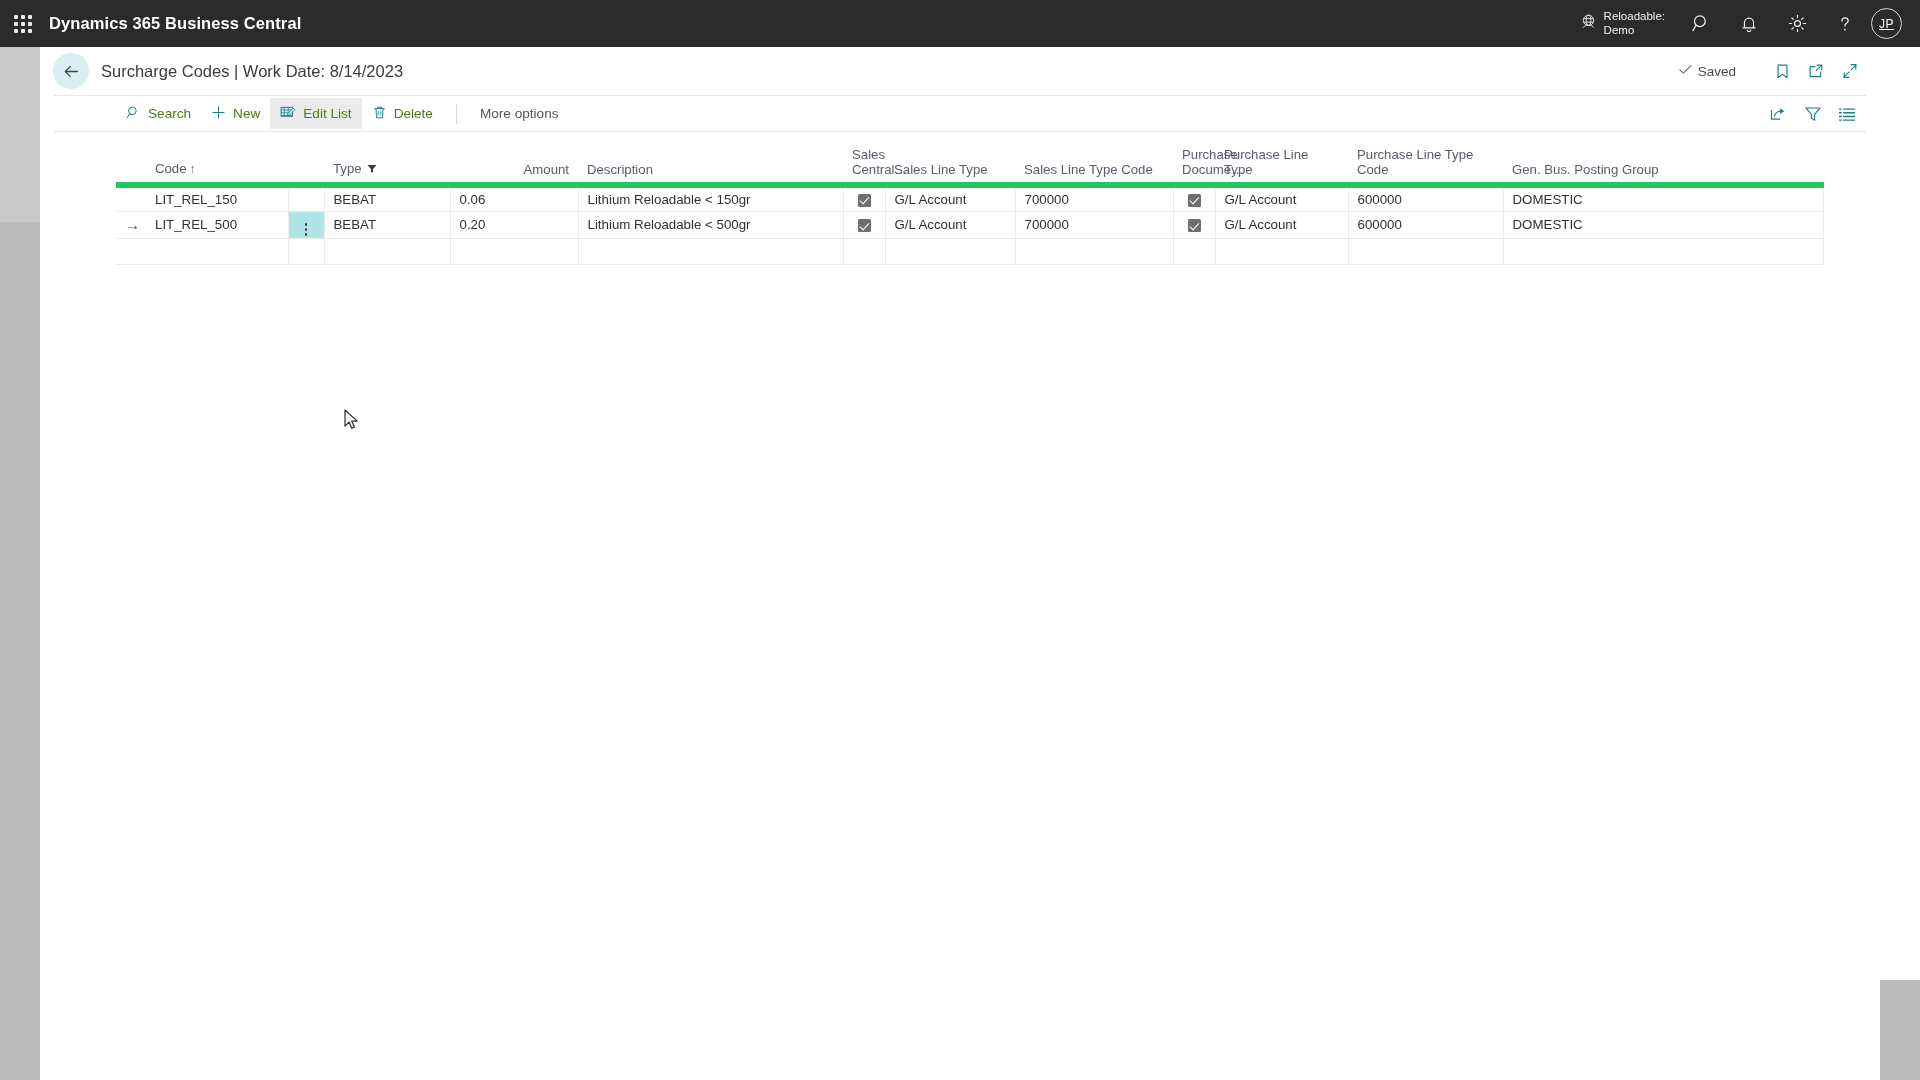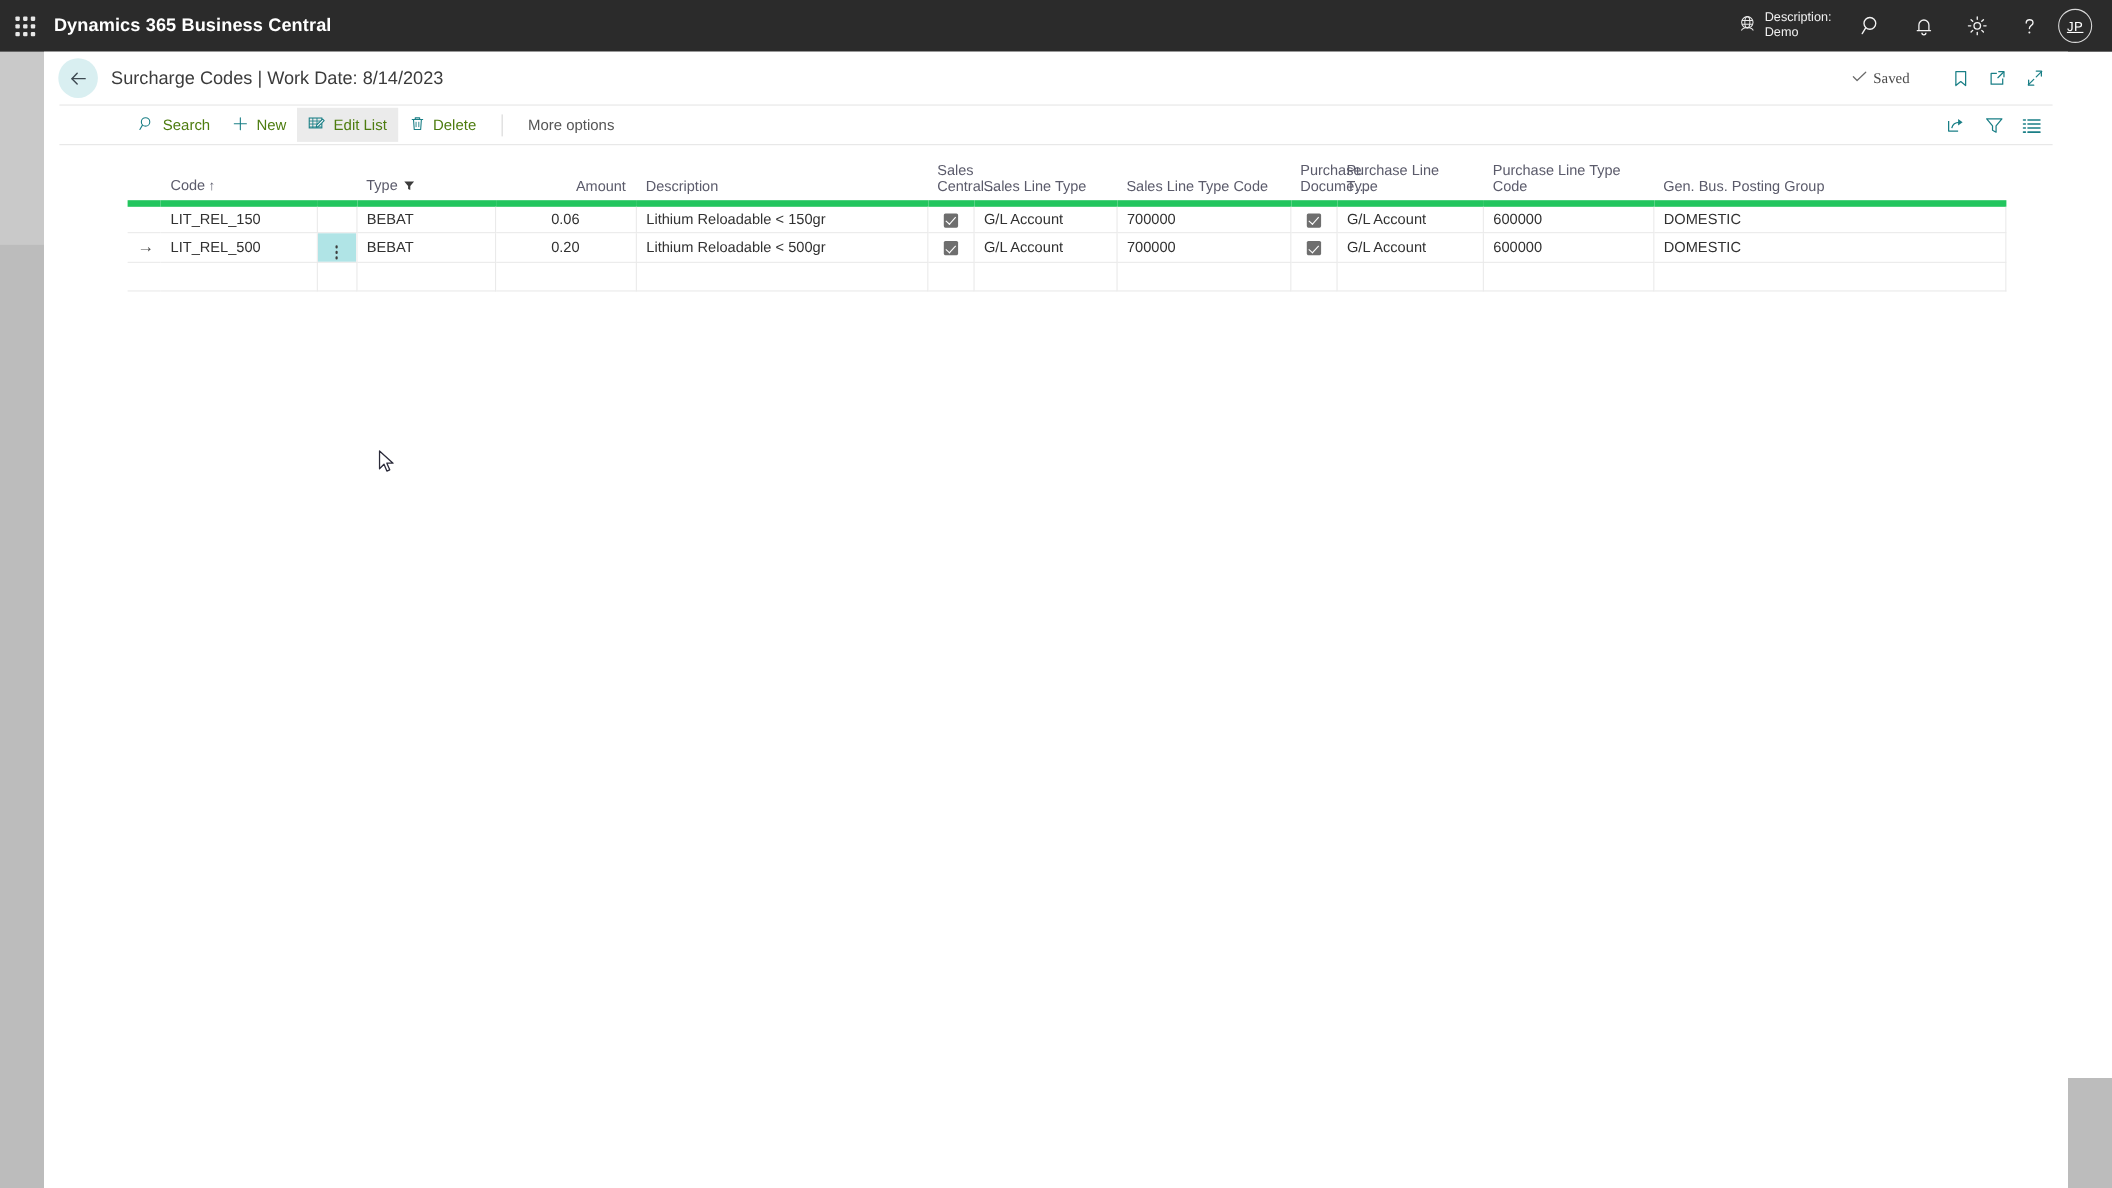--- a/index.html
+++ b/index.html
@@ -102,21 +102,21 @@
     width: 36px; height: 36px; border-radius: 50%;
     background: #d9eff1;
     display: flex; align-items: center; justify-content: center;
     cursor: pointer; flex: none;
   }
   #page-title {
     font-size: 16.5px; color: #3b3b3b; margin-left: 12px;
     white-space: nowrap;
   }
   #page-header-right {
-    margin-left: auto; display: flex; align-items: center; padding-right: 14px; gap: 2px; font-family: Liberation Serif, serif;
+    margin-left: auto; display: flex; align-items: center; padding-right: 14px; gap: 2px;
   }
   .saved-chip {
     display: flex; align-items: center; gap: 5px;
     font-size: 13.5px; color: #4a4a4a; margin-right: 28px;
     cursor: default;
   }
   .hdr-icon { width: 32px; height: 32px; display: flex; align-items: center; justify-content: center; cursor: pointer; }
 
   
   #ribbon {
@@ -171,21 +171,21 @@
   table.grid th.num { text-align: right; }
   table.grid td {
     height: 26.5px;
     padding: 0 9px;
     border: 1px solid #eaeaea;
     border-left: none; border-right: none;
     white-space: nowrap;
     overflow: hidden;
   }
   table.grid td.vsep { border-right: 1px solid #eaeaea; }
-  table.grid td.num { text-align: center; margin-left: 10px; }
+  table.grid td.num { text-align: left; margin-left: 10px; }
   table.grid td.ctr { text-align: center; }
   table.grid tbody tr:first-child td { border-top: 6px solid #22c55e; }
   .col-ind { width: 30px; }
   .col-code { width: 142px; }
   .col-dots { width: 36px; }
   .col-type { width: 126px; }
   .col-amt { width: 128px; }
   .col-desc { width: 265px; }
   .col-sdoc { width: 42px; }
   .col-slt { width: 130px; }
@@ -261,21 +261,21 @@
       <div class="env-chip">
         <span>
           <svg width="17" height="17" viewBox="0 0 20 20" fill="none">
             <ellipse cx="10" cy="8.6" rx="6.1" ry="6.1" stroke="#e9e9e9" stroke-width="1.1"></ellipse>
             <ellipse cx="10" cy="8.6" rx="2.7" ry="6.1" stroke="#e9e9e9" stroke-width="1.1"></ellipse>
             <path d="M4.2 6.6h11.6M4.2 10.7h11.6" stroke="#e9e9e9" stroke-width="1.1"></path>
             <path d="M3.6 17.4c1.2-2.1 3.6-3.2 6.4-3.2s5.2 1.1 6.4 3.2" stroke="#e9e9e9" stroke-width="1.1" fill="none"></path>
           </svg>
         </span>
         <span class="env-text">
-          <span>Description:</span>
+          <span>Reloadable:</span>
           <span class="l2">Demo</span>
         </span>
       </div>
 
       <div class="icon-btn">
         <svg width="21" height="21" viewBox="0 0 22 22" fill="none">
           <circle cx="9.3" cy="8.6" r="5.6" stroke="#f2f2f2" stroke-width="1.3"></circle>
           <path d="M5.2 13.1L2 18.4" stroke="#f2f2f2" stroke-width="1.3" stroke-linecap="round"></path>
         </svg>
       </div>

